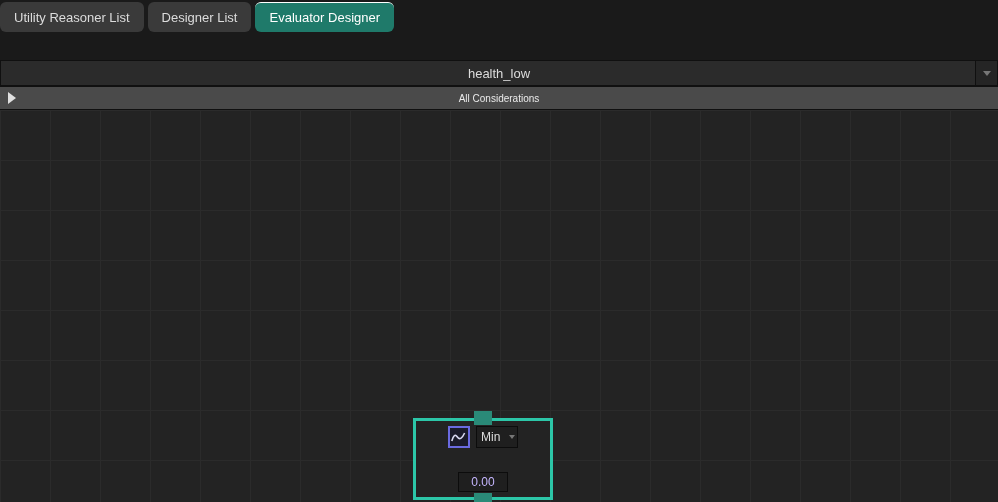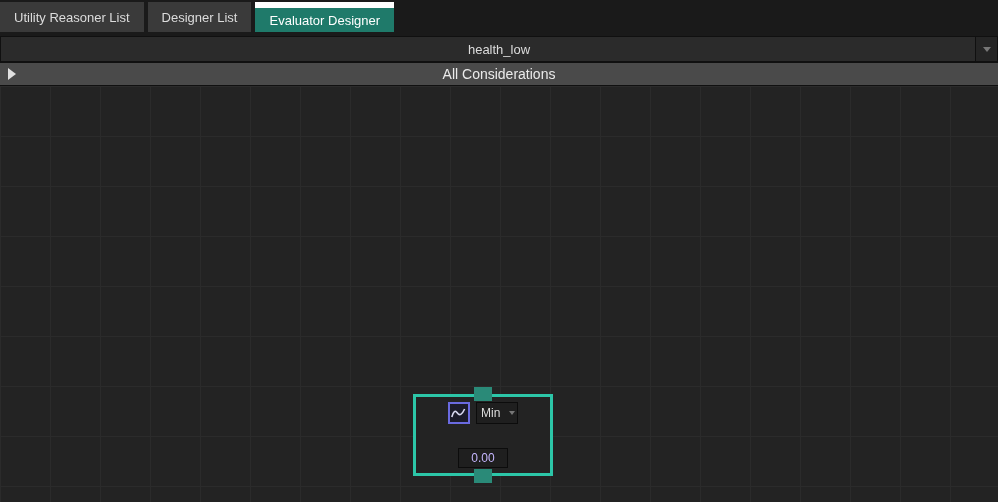--- a/index.html
+++ b/index.html
@@ -6,28 +6,29 @@
   html, body { width: 998px; height: 502px; overflow: hidden; background: #1a1a1a; font-family: "Segoe UI", Arial, sans-serif; font-size: 13px; color: #d0d0d0; }
   .root { width: 998px; height: 502px; display: flex; flex-direction: column; }
 
   
   .tabstrip { height: 32px; background: #1a1a1a; display: flex; align-items: stretch; border-top: 2px solid #1a1a1a; }
   .tab {
     display: flex; align-items: center; justify-content: center;
     padding: 0 14px; margin-right: 4px;
     background: #3a3a3a; color: #dcdcdc; cursor: pointer;
     height: 30px;
+    border-radius: 6px;
   }
   .tab.active {
     background: #1f7a6a; color: #ffffff;
-    border-top: 6px solid #ffffff;
+    border-top: 1px solid #ffffff;
   }
 
   
-  .title-row { display: flex; height: 26px; margin-top: 4px; }
+  .title-row { display: flex; height: 26px; margin-top: 28px; }
   .title-dropdown {
     flex: 1; background: #2b2b2b; color: #dcdcdc;
     display: flex; align-items: center; justify-content: center;
     border: 1px solid #101010; position: relative;
   }
   .title-dropdown .arrow-btn {
     position: absolute; right: 0; top: 0; bottom: 0; width: 22px;
     background: #252525; border-left: 1px solid #101010;
     display: flex; align-items: center; justify-content: center;
   }
@@ -38,21 +39,21 @@
     display: flex; align-items: center; height: 24px;
     background: #4a4a4a; color: #eaeaea;
     border-top: 1px solid #101010; border-bottom: 1px solid #101010;
     position: relative;
   }
   .section-header .expand {
     width: 24px; display: flex; align-items: center; justify-content: center;
   }
   .chevron-right { width: 0; height: 0; border-top: 6px solid transparent; border-bottom: 6px solid transparent; border-left: 8px solid #e0e0e0; }
   .section-header .label {
-    position: absolute; left: 0; right: 0; text-align: center; font-size: 14px;
+    position: absolute; left: 0; right: 0; text-align: center; font-size: 10px;
   }
 
   
   .canvas-wrap { flex: 1; position: relative; overflow: hidden; background: #232323; }
   .grid {
     position: absolute; inset: 0;
     background-image:
       linear-gradient(to right, #2b2b2b 1px, transparent 1px),
       linear-gradient(to bottom, #2b2b2b 1px, transparent 1px);
     background-size: 50px 50px;

